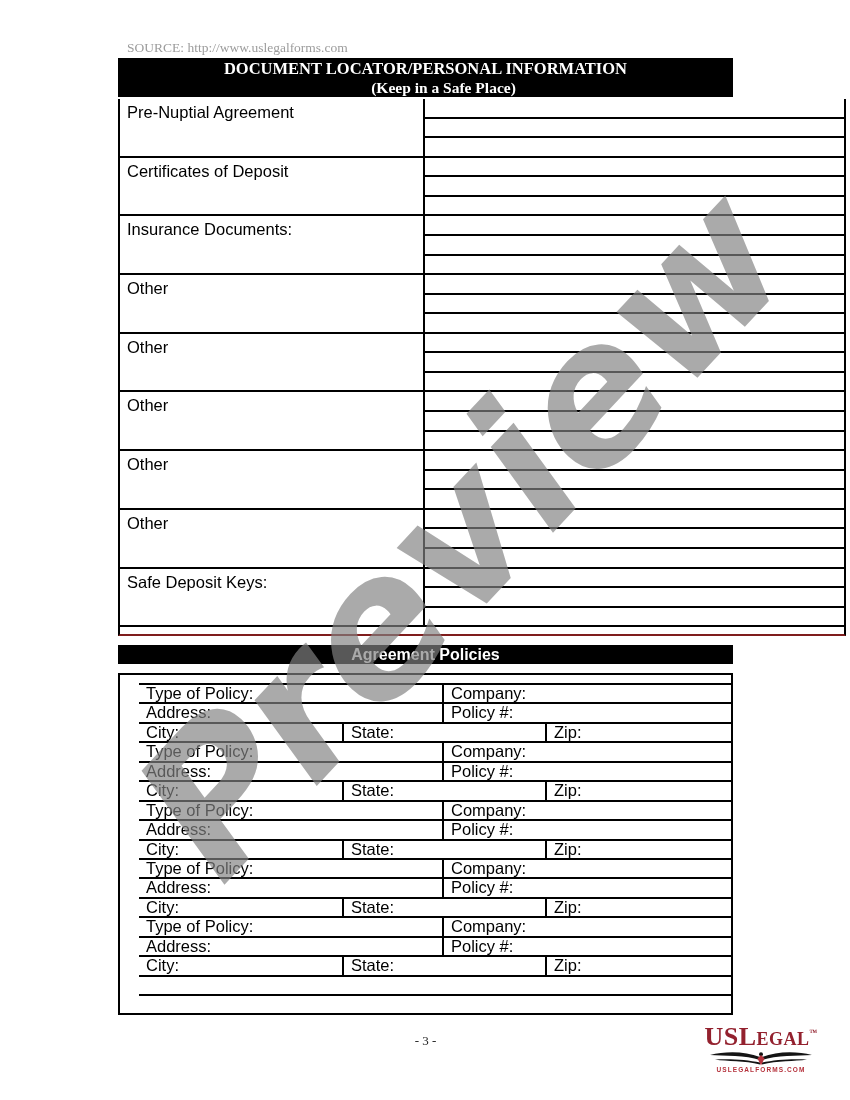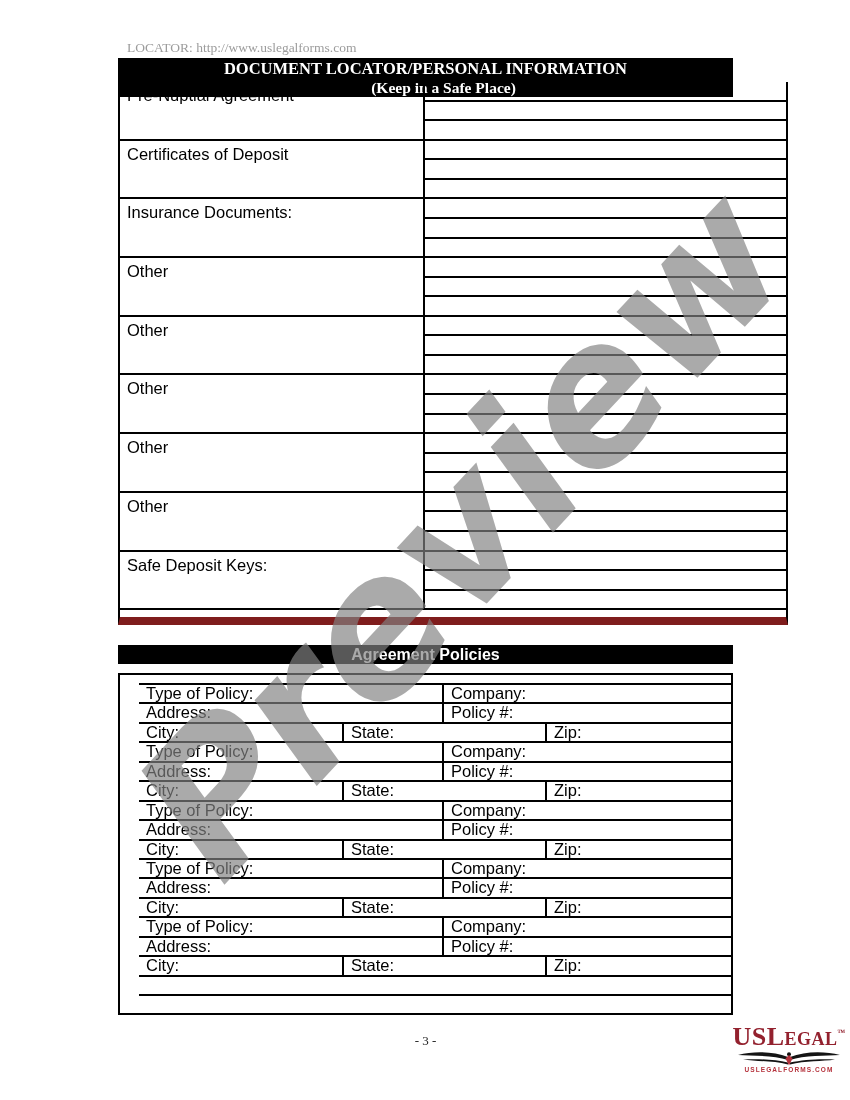--- a/index.html
+++ b/index.html
@@ -10,22 +10,22 @@
   .source-line{position:absolute;left:127px;top:40px;font-family:"Liberation Serif",serif;
                font-size:13.5px;color:#9c9c9c;}
 
   
   .doc-header{position:absolute;left:118px;top:58px;width:615px;height:39px;background:#000;
               color:#fff;text-align:center;font-family:"Liberation Serif",serif;font-weight:bold;}
   .doc-header .title{font-size:16.5px;line-height:21px;}
   .doc-header .subtitle{font-size:15.5px;line-height:17px;margin-left:36px;}
 
   
-  .tbl-main{position:absolute;left:118px;top:82px;width:670px;box-sizing:border-box;
-            border-left:2px solid #000;border-right:2px solid #000;border-bottom:8px solid #7f1d1d;
+  .tbl-main{position:absolute;left:118px;top:99px;width:728px;box-sizing:border-box;
+            border-left:2px solid #000;border-right:2px solid #000;border-bottom:2px solid #7f1d1d;
             background:transparent;}
   .sec{height:58.7px;box-sizing:border-box;border-bottom:2px solid #000;display:flex;}
   .sec .lcell{width:305px;box-sizing:border-box;border-right:2px solid #000;padding:3px 0 0 7px;}
   .sec .lbl{font-size:16.5px;line-height:20px;}
   .sec .rcell{flex:1;display:flex;flex-direction:column;}
   .sec .sub{flex:1;border-bottom:2px solid #000;}
   .sec .sub:last-child{border-bottom:none;}
   .tail-row{height:7px;}
 
   
@@ -46,33 +46,33 @@
   
   .watermark{position:absolute;left:47px;top:456px;width:800px;height:190px;
              font-family:"DejaVu Sans",sans-serif;font-weight:bold;font-style:italic;
              font-size:190px;line-height:190px;text-align:center;
              color:rgba(130,130,130,0.68);transform:rotate(-47deg);
              z-index:50;pointer-events:none;white-space:nowrap;}
 
   
   .page-num{position:absolute;left:118px;top:1033px;width:615px;text-align:center;
             font-family:"Liberation Serif",serif;font-size:13px;color:#222;}
-  .logo{position:absolute;left:702px;top:1020px;width:118px;text-align:center;margin-left:28px;}
+  .logo{position:absolute;left:702px;top:1020px;width:118px;text-align:center;}
   .logo .wordmark{font-family:"Liberation Serif",serif;font-weight:bold;font-size:26px;
                   line-height:26px;font-variant:small-caps;letter-spacing:0.5px;white-space:nowrap;}
   .logo .tm{font-size:8px;vertical-align:super;font-variant:normal;letter-spacing:0;}
   .logo .wings{display:block;margin:1px auto 0 auto;width:104px;height:15px;}
   .logo .domain{font-size:6.5px;font-weight:bold;letter-spacing:1.1px;margin-top:0px;white-space:nowrap;}
 </style>
 </head>
 <body>
 
 <div class="page">
 
-  <div class="source-line" style="color: rgb(156, 156, 156);">LOCATOR: http://www.uslegalforms.com</div>
+  <div class="source-line" style="color: rgb(156, 156, 156);">SOURCE: http://www.uslegalforms.com</div>
 
   <div class="doc-header">
     <div class="title">DOCUMENT LOCATOR/PERSONAL INFORMATION</div>
     <div class="subtitle">(Keep in a Safe Place)</div>
   </div>
 
   <div class="tbl-main">
     <div id="locator-sections-host">
   <div class="sec">
     <div class="lcell">

